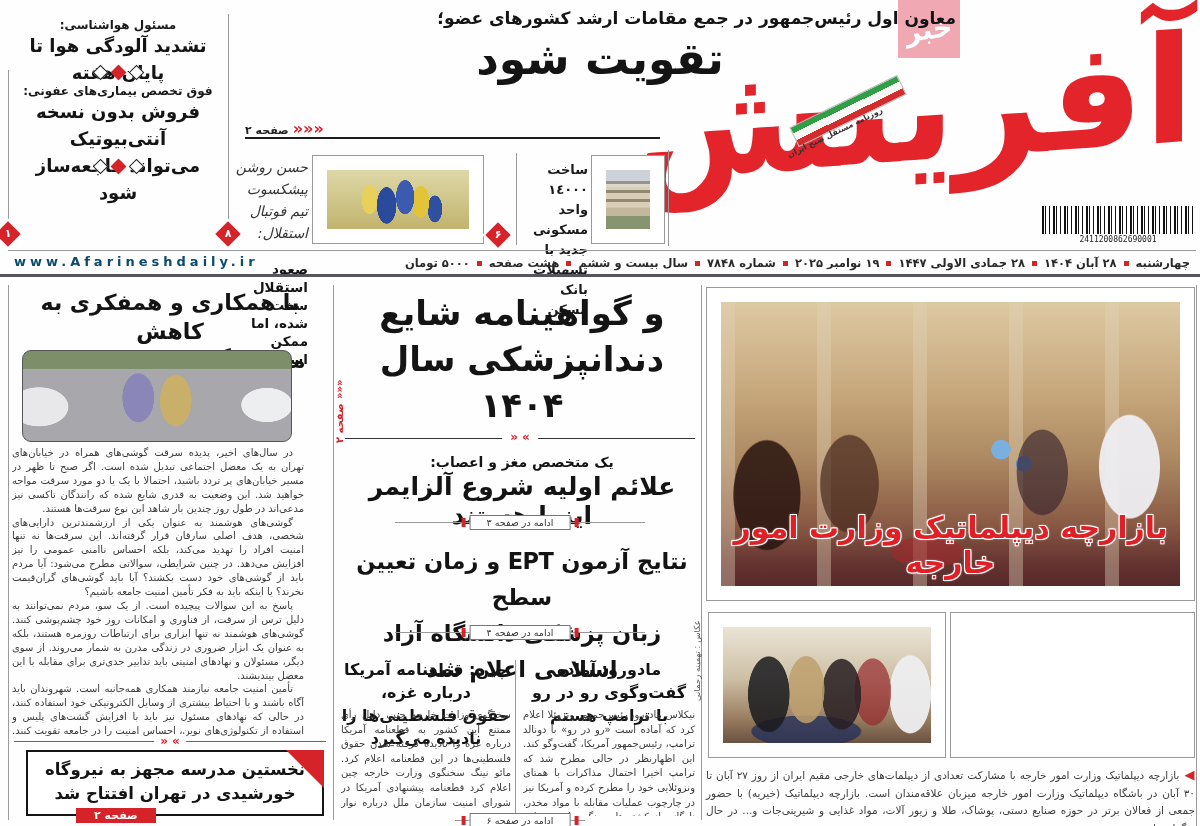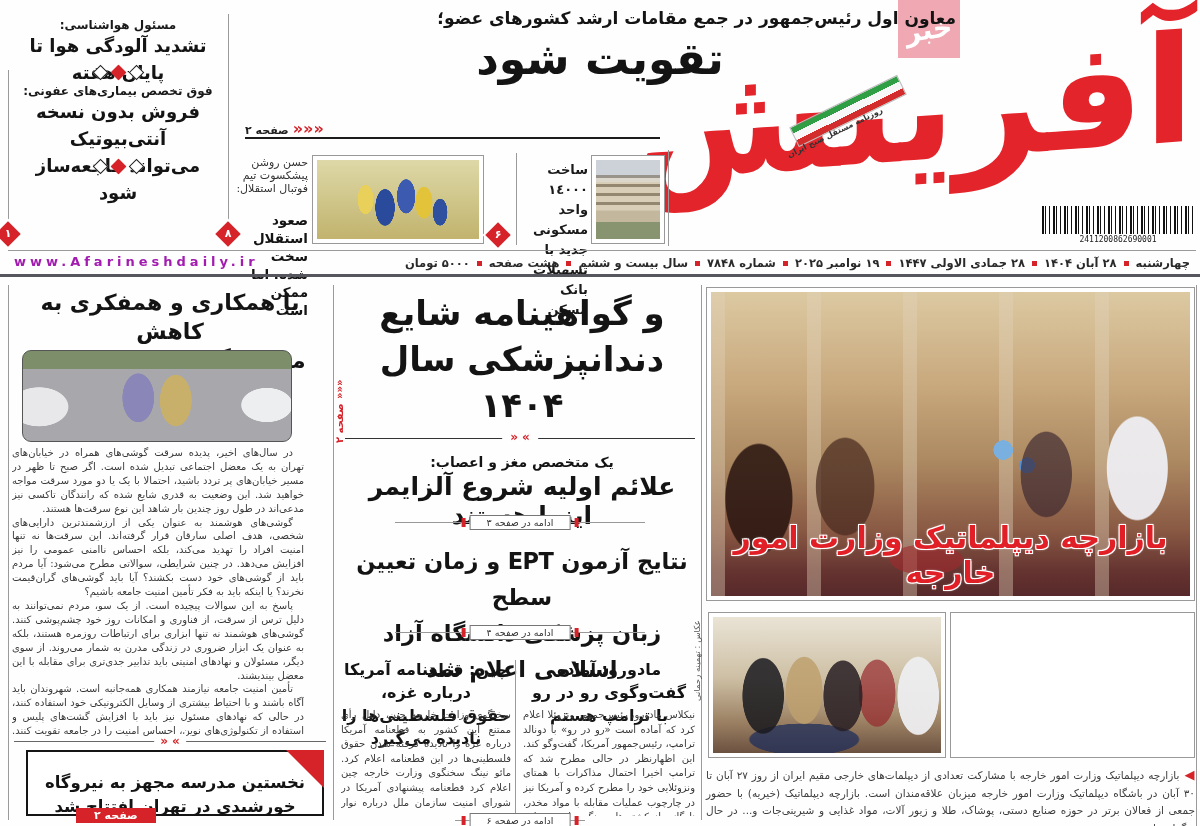--- a/index.html
+++ b/index.html
@@ -42,40 +42,40 @@
   .tz .h{font-size:18px;font-weight:bold;line-height:27px;letter-spacing:-0.5px;}
   .orn{position:absolute;left:14px;width:208px;display:flex;justify-content:center;gap:7px;}
   .orn i{width:9px;height:9px;border:1.5px solid #222;transform:rotate(45deg);background:#fff;}
   .orn i.f{background:#d6232a;border-color:#d6232a;}
   .badge{position:absolute;width:18px;height:18px;background:#d6232a;transform:rotate(45deg);box-shadow:0 0 0 2px #fff;}
   .badge span{position:absolute;inset:0;transform:rotate(-45deg);color:#fff;font-size:11px;
         font-weight:bold;text-align:center;line-height:18px;}
 
   
   .ft-txt{position:absolute;left:234px;top:156px;width:74px;text-align:right;}
-  .ft-txt .k{font-size:11px;color:#333;line-height:13px;}
+  .ft-txt .k{font-size:14px;color:#333;line-height:22px;font-style:italic;}
   .ft-txt .h{font-size:13.5px;font-weight:bold;line-height:18px;margin-top:16px;}
   .hz-txt{position:absolute;left:518px;top:160px;width:70px;text-align:right;}
   .hz-txt .h{font-size:13px;font-weight:bold;line-height:20px;color:#1a1a1a;}
-  .pframe{position:absolute;border:1px solid #999;background:#fff;padding:4px;box-sizing:border-box;}
+  .pframe{position:absolute;border:1px solid #999;background:#fff;padding:14px;box-sizing:border-box;}
   .pfill{width:100%;height:100%;}
   .photo-football{background:
      radial-gradient(ellipse 16px 30px at 42% 60%,#2a4a9c 0 60%,transparent 62%),
      radial-gradient(ellipse 15px 28px at 55% 46%,#3b5ab0 0 60%,transparent 62%),
      radial-gradient(ellipse 14px 26px at 66% 54%,#e3c33a 0 60%,transparent 62%),
      radial-gradient(ellipse 13px 24px at 30% 50%,#e8d05a 0 60%,transparent 62%),
      radial-gradient(ellipse 12px 22px at 76% 66%,#2f4f9f 0 60%,transparent 62%),
      linear-gradient(180deg,#ded8a8 0%,#cfc68a 50%,#c2b36e 100%);}
   .photo-construction{background:
      repeating-linear-gradient(180deg,rgba(110,95,75,.55) 0 3px,rgba(228,218,198,.65) 3px 9px) 0 35%/100% 45% no-repeat,
      linear-gradient(180deg,#ccd2d8 0 28%,#c3b89e 28% 78%,#87946f 78% 100%);}
 
   
   .web{position:absolute;left:14px;top:254px;direction:ltr;font-size:13px;font-weight:bold;
-        letter-spacing:4px;color:#a21caf;}
+        letter-spacing:4px;color:#0c4a6e;}
   .dates{position:absolute;right:10px;top:256px;display:flex;align-items:center;gap:7px;
         font-size:11.5px;font-weight:bold;color:#2a2a2a;white-space:nowrap;}
   .dates .sq{width:5px;height:5px;background:#d6232a;display:inline-block;}
   .datebar-bottom{position:absolute;left:0;top:274px;width:1200px;height:3px;background:#56565e;}
 
   
   .ph-head{position:absolute;left:14px;top:288px;width:312px;text-align:center;}
   .ph-head .l{display:block;font-size:22px;font-weight:bold;line-height:29px;letter-spacing:-0.5px;}
   .photo-theft{position:absolute;left:22px;top:350px;width:268px;height:90px;border:1px solid #555;
      border-radius:9px;
@@ -84,21 +84,21 @@
      radial-gradient(ellipse 26px 42px at 57% 55%,#c8b06a 0 60%,transparent 62%),
      radial-gradient(ellipse 42px 28px at 91% 60%,#eceef0 0 60%,transparent 62%),
      radial-gradient(ellipse 48px 32px at 6% 62%,#e8e8ea 0 60%,transparent 62%),
      linear-gradient(180deg,#7d8f6a 0 20%,#a8a8ac 20% 100%);}
   .ph-body{position:absolute;left:12px;top:446px;width:292px;height:292px;overflow:hidden;}
   .ph-body p{margin:0;font-size:10px;line-height:13.9px;text-align:justify;color:#3a3a3a;text-indent:11px;}
   .orn-rule{position:absolute;left:14px;top:741px;width:312px;border-top:1px solid #666;}
   .orn-rule .rule-orn{position:absolute;left:50%;top:-8px;transform:translateX(-50%);
         background:#fefefe;color:#d6232a;font-size:12px;font-weight:bold;padding:0 6px;}
   .solar{position:absolute;left:26px;top:750px;width:298px;height:66px;border:2px solid #151515;
-        background:#fff;text-align:center;padding-top:19px;box-sizing:border-box;}
+        background:#fff;text-align:center;padding-top:6px;box-sizing:border-box;}
   .solar .l{display:block;font-size:16.5px;font-weight:bold;line-height:24px;}
   .solar .tri{position:absolute;right:-2px;top:-2px;width:0;height:0;
         border-top:38px solid #d6232a;border-left:38px solid transparent;}
   .solar .tag{position:absolute;left:48px;bottom:-9px;background:#d6232a;color:#fff;
         font-size:11px;font-weight:bold;padding:1px 18px;}
 
   
   .vref{position:absolute;left:334px;top:380px;height:70px;writing-mode:vertical-rl;
         transform:rotate(180deg);font-size:10px;font-weight:bold;color:#d6232a;}
   .main-head{position:absolute;left:352px;top:290px;width:340px;text-align:center;}

